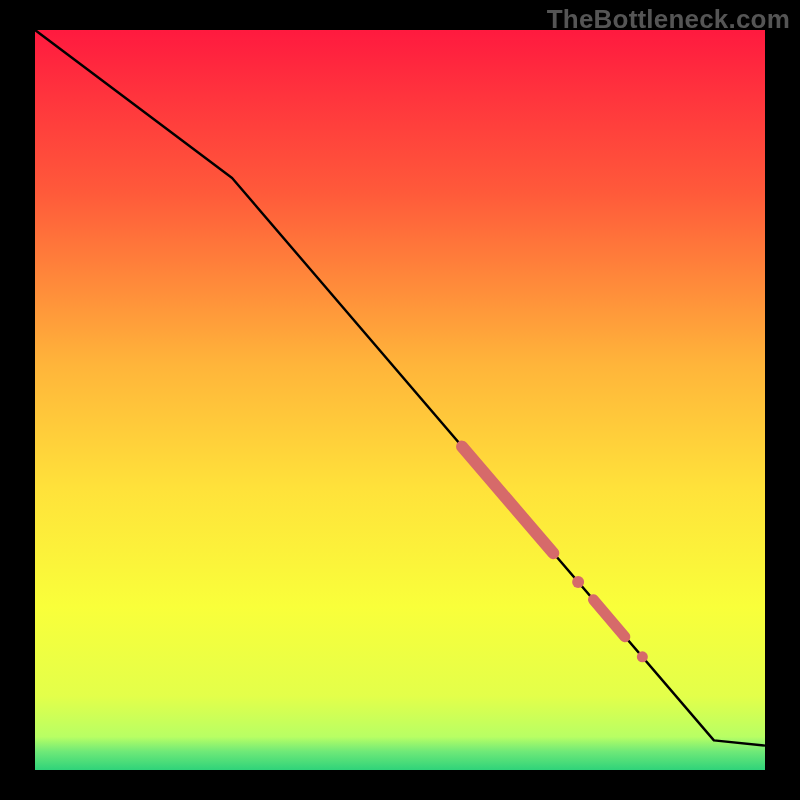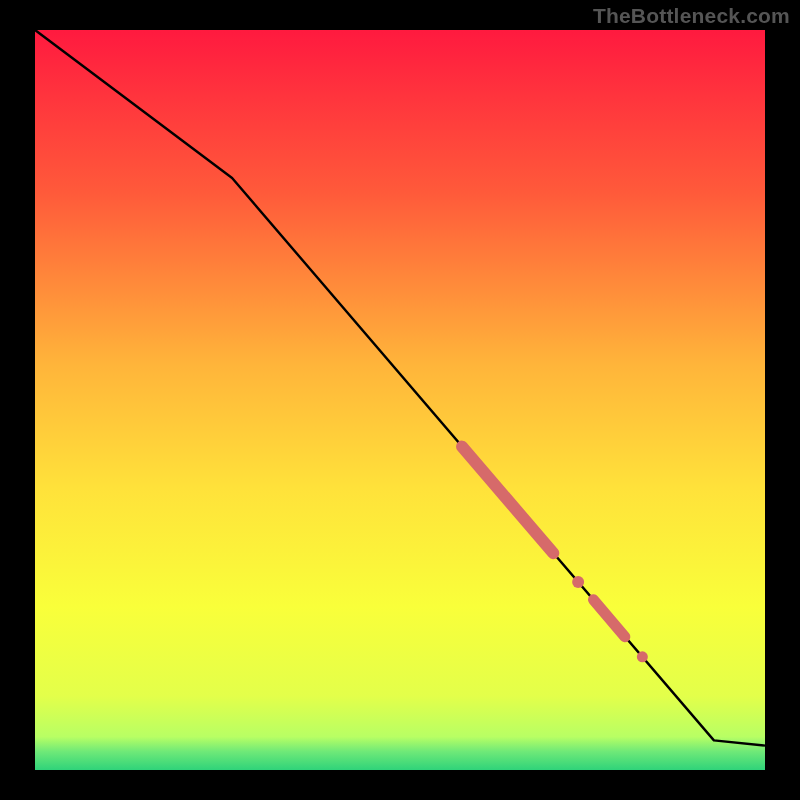--- a/index.html
+++ b/index.html
@@ -17,21 +17,21 @@
     left: 0;
     width: 800px;
     height: 800px;
     background: #000;
   }
   .watermark {
     position: absolute;
     top: 4px;
     right: 10px;
     color: #555;
-    font-size: 21px;
+    font-size: 26px;
     font-weight: 600;
     letter-spacing: 0.2px;
     user-select: none;
   }
   svg {
     position: absolute;
     top: 0;
     left: 0;
   }
 </style>

